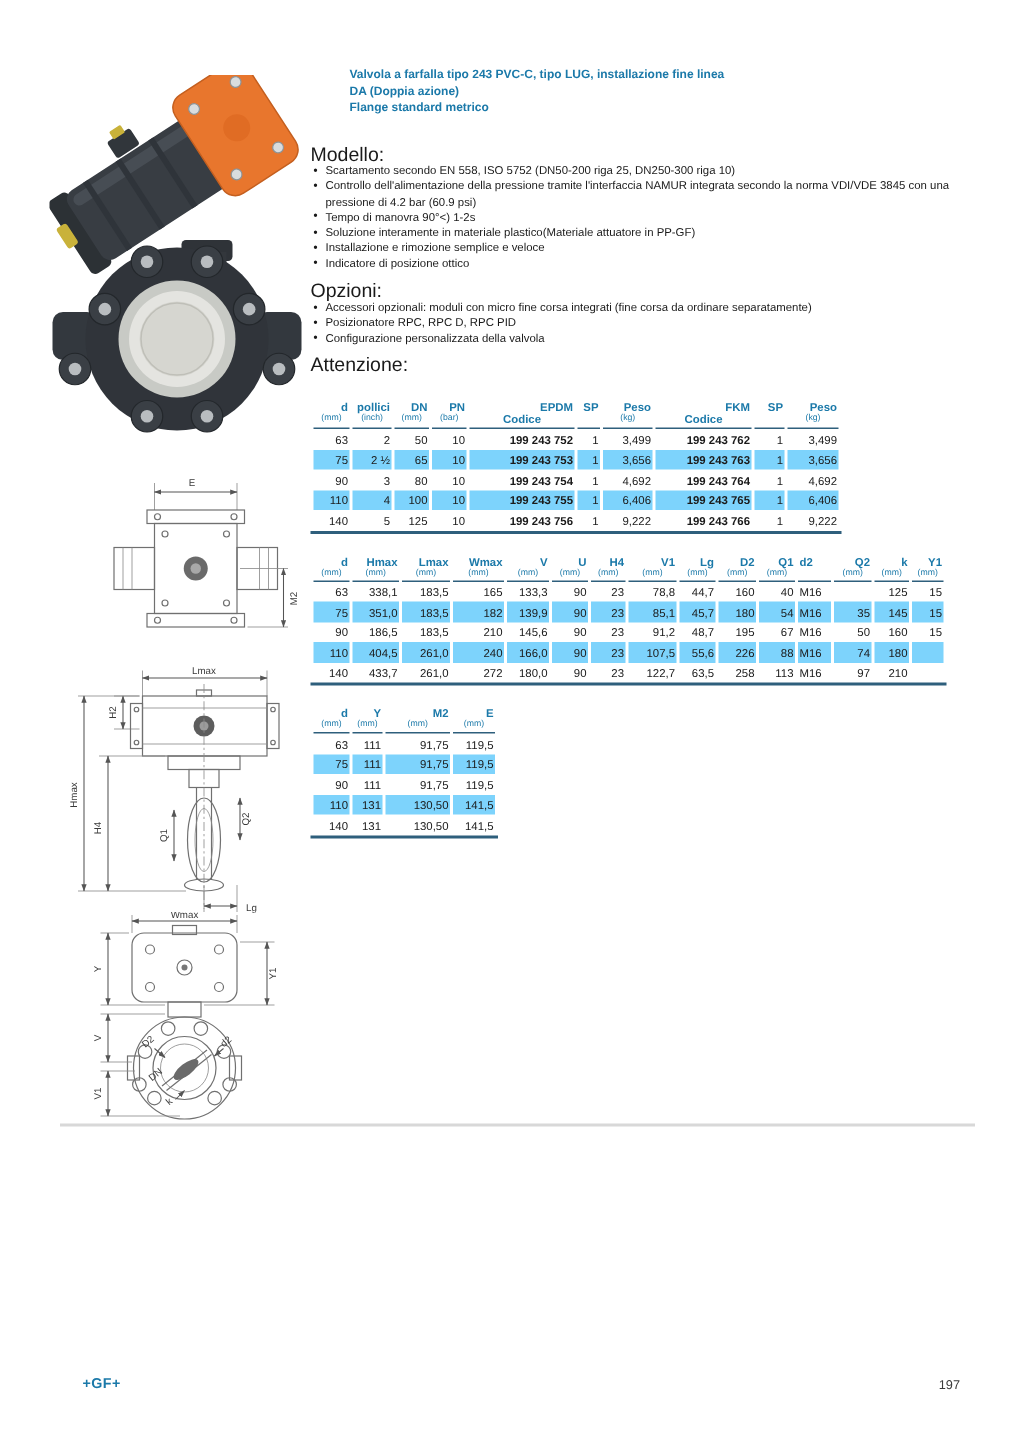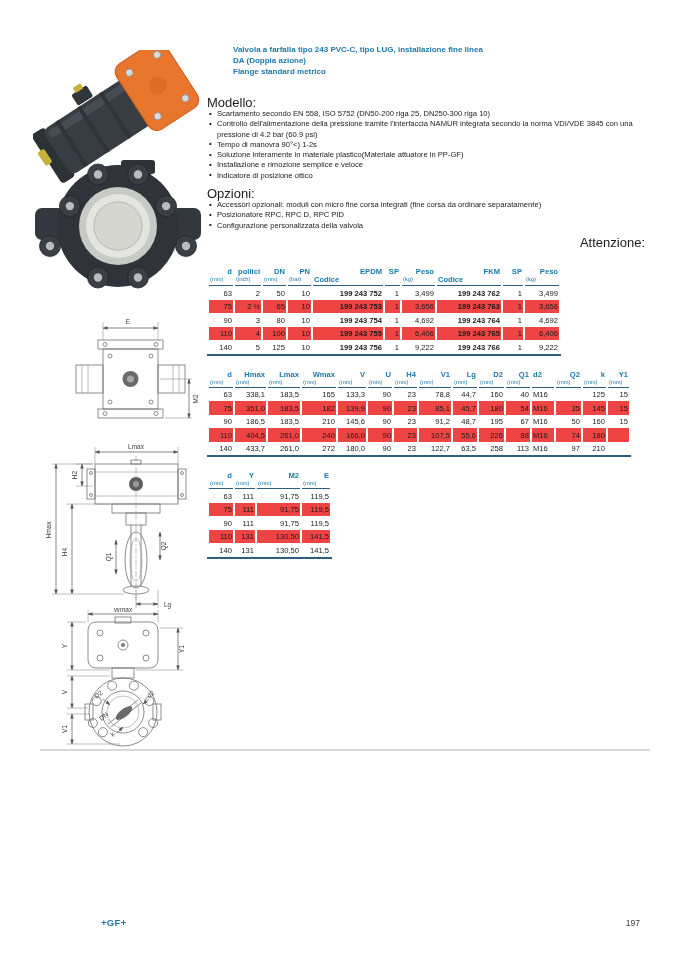--- a/index.html
+++ b/index.html
@@ -5,55 +5,55 @@
   html,body{margin:0;padding:0;background:#fff;}
   .page{position:relative;width:678px;height:959px;background:#fff;overflow:hidden;
         font-family:"Liberation Sans",sans-serif;color:#1a1a1a;}
 
   
   .content{position:absolute;left:207px;top:44px;width:438px;}
   .title-line{font-size:8px;font-weight:bold;color:#1b79a9;line-height:11px;margin-left:26px;}
   .sec-h{font-size:13px;font-weight:normal;line-height:10px;}
   #h-modello{margin-top:21px;}
   #h-opzioni{margin-top:8px;}
-  #h-attenzione{margin-top:7px;text-align:right;}
+  #h-attenzione{margin-top:7px;}
   .bullets{margin:1px 0 0 0;padding:0 0 0 2px;list-style:none;}
   .bullets li{font-size:7.6px;line-height:10.3px;padding-left:8px;position:relative;}
   .bullets li::before{content:"\2022";position:absolute;left:0;top:-0.5px;font-weight:bold;}
   .para{font-size:7.6px;line-height:10.3px;margin:1px 0 0 0;width:432px;}
 
   
   .dtable{border-collapse:separate;border-spacing:2px 0;table-layout:fixed;
           border-bottom:2.5px solid #2e5f7c;}
   #table1{margin-top:18px;}
   #table2{margin-top:13px;}
   #table3{margin-top:13px;}
   .dtable th{vertical-align:top;border-bottom:1.6px solid #2e5f7c;padding:1px 1px 1px 1px;}
   .hlbl{font-size:7.6px;font-weight:bold;color:#1b79a9;text-align:right;line-height:9px;}
-  .hsub{font-size:5.8px;font-weight:normal;color:#1b79a9;text-align:left;line-height:7px;height:7px;}
+  .hsub{font-size:5.8px;font-weight:normal;color:#1b79a9;text-align:center;line-height:7px;height:7px;}
   .hsub.codice{font-size:7.6px;font-weight:bold;line-height:8.5px;height:8.5px;}
   .dtable td{font-size:7.6px;text-align:right;height:13.5px;padding:0 1px;white-space:nowrap;overflow:hidden;}
   .dtable td.bold{font-weight:bold;}
   .dtable td.left{text-align:left;}
   .dtable th.left .hlbl,.dtable th.left .hsub{text-align:left;}
-  .dtable tr.striped td{background:#ef4444;}
+  .dtable tr.striped td{background:#7dd3fc;}
 
   
   .fig{position:absolute;}
   #photo{left:33px;top:50px;}
   #draw1{left:58px;top:314px;}
   #draw2{left:38px;top:440px;}
   #draw3{left:28px;top:608px;}
   svg text.dim{font-size:6.5px;fill:#3a3a3a;font-family:"Liberation Sans",sans-serif;}
   svg .ln{stroke:#707070;stroke-width:.8;fill:none;}
   svg .lt{stroke:#8a8a8a;stroke-width:.55;fill:none;}
   svg .dl{stroke:#555;stroke-width:.7;fill:none;}
 
   .divider{position:absolute;left:40px;top:749px;width:610px;height:1.5px;background:#d8d8d8;}
-  .brand{position:absolute;left:55px;top:917px;font-size:9.5px;font-weight:bold;color:#1b79a9;letter-spacing:.3px;margin-left:46px;}
+  .brand{position:absolute;left:55px;top:917px;font-size:9.5px;font-weight:bold;color:#1b79a9;letter-spacing:.3px;}
   .pagenum{position:absolute;right:38px;top:918px;font-size:8.5px;color:#3a3a3a;}
 </style>
 </head>
 <body>
 
 <div class="page">
 
   <svg id="photo" class="fig" width="172" height="242" viewBox="0 0 172 242">
     <g transform="rotate(-33 70 72)">
       <rect x="2" y="44" width="16" height="58" rx="4" fill="#2c3135"></rect>

